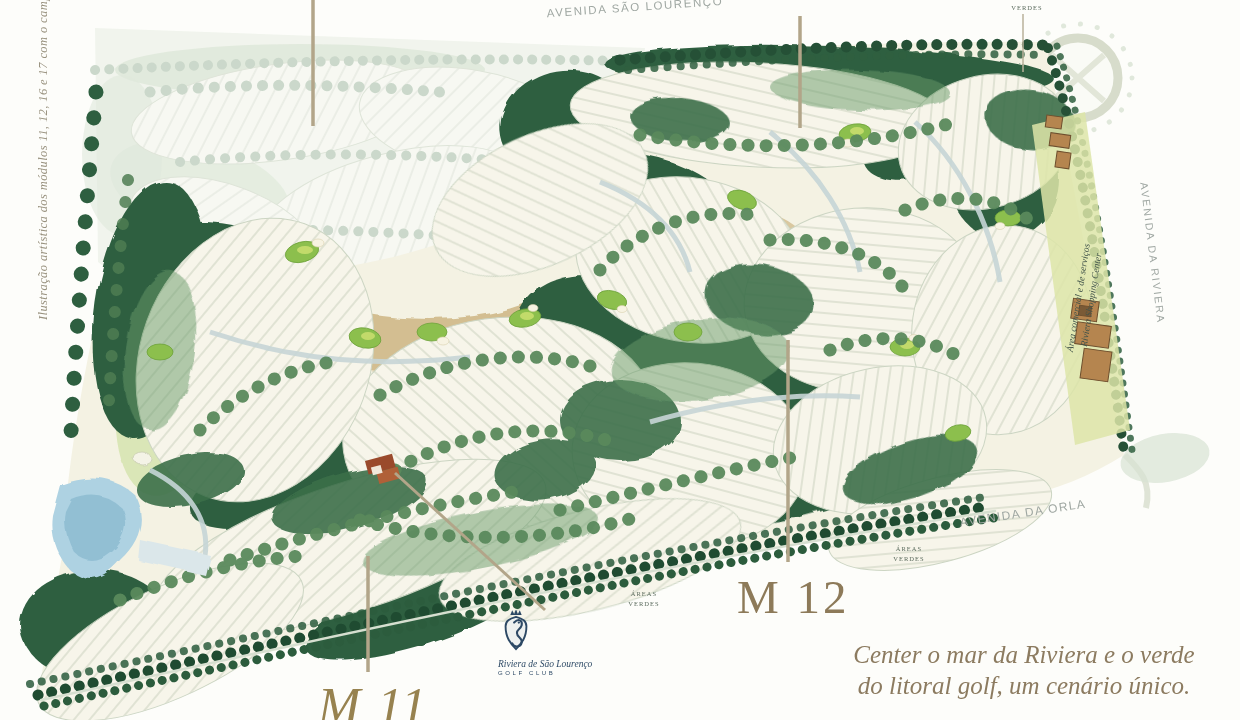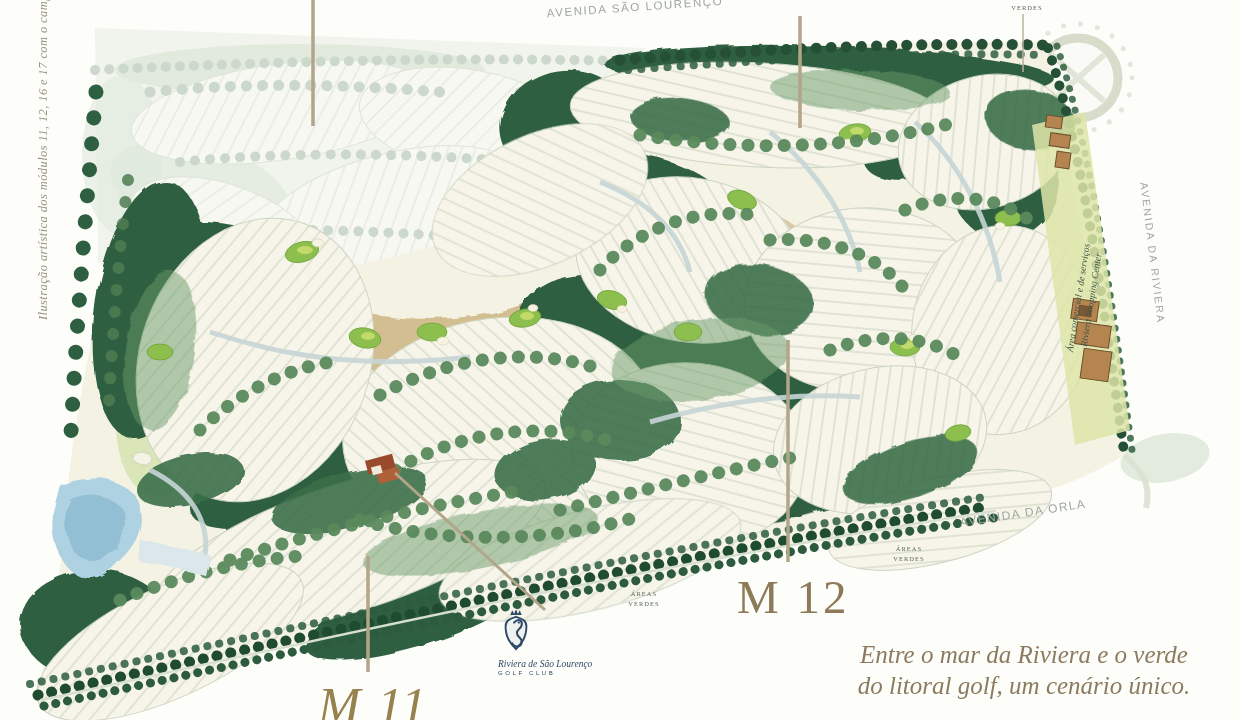--- a/index.html
+++ b/index.html
@@ -314,17 +314,17 @@
       <path d="M13,5 L15,0 L17,4 L19,-1 L21,4 L23,0 L25,5 Z" fill="#2d4965"></path>
       <path d="M19,7 C26,9 30,11 30,17 C30,29 25,35 19,41 C13,35 8,29 8,17 C8,11 12,9 19,7 Z" fill="#eef1f0" stroke="#2d4965" stroke-width="2"></path>
       <path d="M17,13 c5,-5 9,-2 8,3 c-1,4 -5,4 -5,8 c0,5 6,5 5,10 c-1,5 -8,6 -10,1" fill="none" stroke="#2d4965" stroke-width="2.2" stroke-linecap="round"></path>
       <circle cx="22" cy="13" r="1.2" fill="#2d4965"></circle>
     </svg>
     <div class="name">Riviera de São Lourenço</div>
     <div class="sub">GOLF CLUB</div>
   </div>
 
   <div class="lbl tagline">
-    <div>Entre o mar da Riviera e o verde</div>
+    <div>Center o mar da Riviera e o verde</div>
     <div>do litoral golf, um cenário único.</div>
   </div>
 
 </div>
 
 </body></html>

